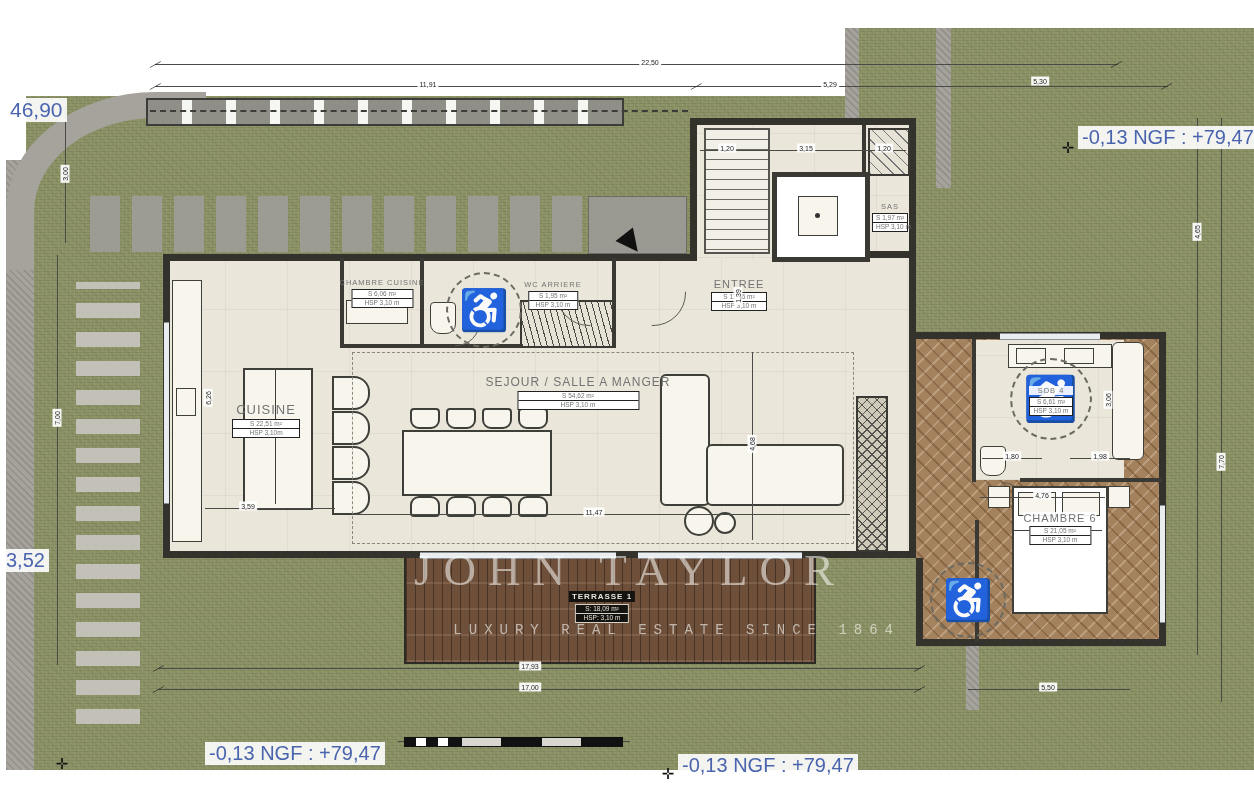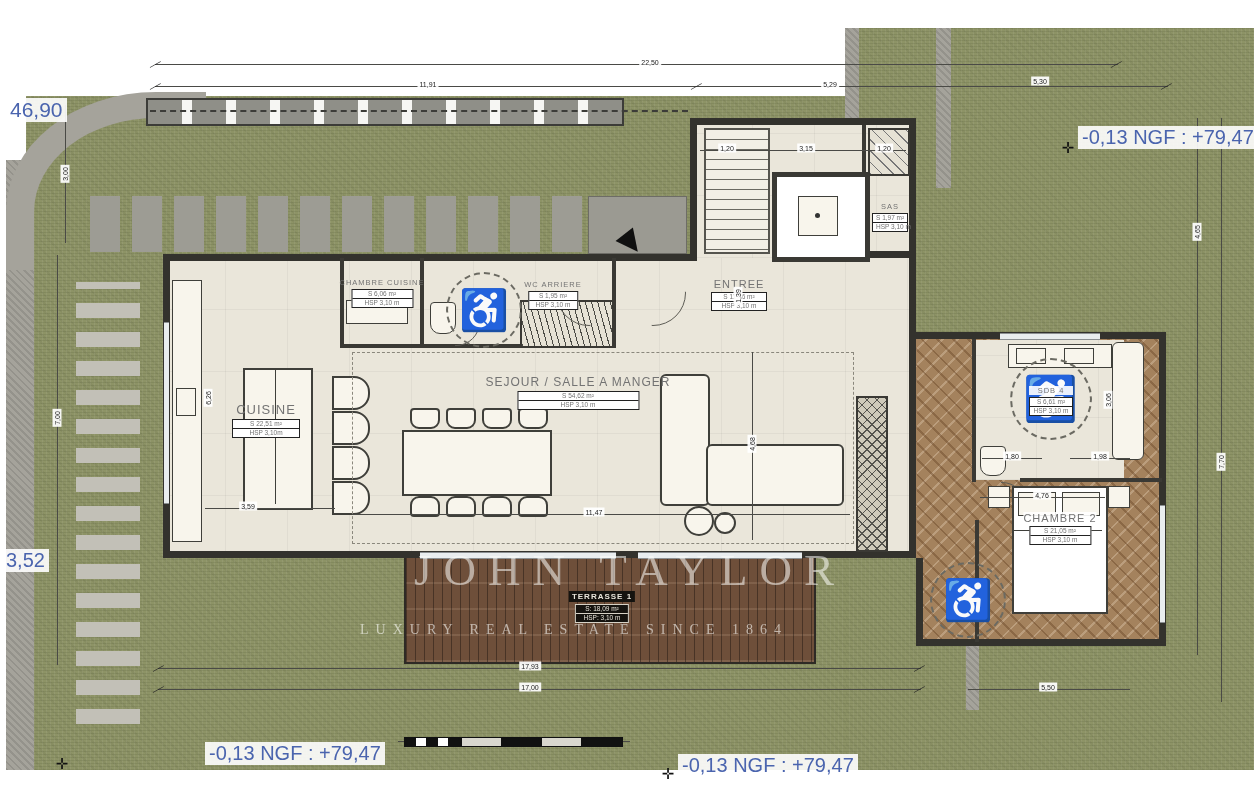--- a/index.html
+++ b/index.html
@@ -79,22 +79,22 @@
   .tick{position:absolute;color:#222;font-size:11px;transform:translate(-50%,-50%) rotate(18deg);}
 
   .blue{position:absolute;color:#4a64ae;background:rgba(255,255,255,.9);padding:0 4px;white-space:nowrap;
         font-family:"Liberation Sans",sans-serif;}
   .cross{position:absolute;color:#111;font-size:15px;transform:translate(-50%,-50%);}
 
   
   .wm1{position:absolute;left:360px;top:544px;width:540px;text-align:center;white-space:nowrap;
        font-family:"Liberation Serif",serif;font-size:45px;letter-spacing:12px;
        color:rgba(252,252,248,.55);}
-  .wm2{position:absolute;left:360px;top:622px;width:540px;text-align:left;white-space:nowrap;
-       font-family:Liberation Serif, serif;font-size:14px;letter-spacing:7px;
+  .wm2{position:absolute;left:360px;top:622px;width:540px;text-align:right;white-space:nowrap;
+       font-family:Liberation Mono, monospace;font-size:14px;letter-spacing:7px;
        color:rgba(252,252,248,.6);}
 
   
   .sb-seg{position:absolute;height:8px;border:1px solid #111;}
   .arrowhead{position:absolute;width:0;height:0;border-left:11px solid transparent;border-right:11px solid transparent;
              border-top:22px solid #101010;transform:rotate(-38deg);}
 </style>
 </head>
 <body>
 
@@ -262,21 +262,21 @@
       </div>
   </div>
   <div class="room-label" style="left:1051px;top:386px;">
     <div class="room-name" style="font-size:7.5px;background:rgba(255,255,255,.9);">SDB 4</div>
     <div class="room-box" style="width:42px;">
         <div>S 6,61 m²</div>
         <div>HSP 3,10 m</div>
       </div>
   </div>
   <div class="room-label" style="left:1060px;top:512px;">
-    <div class="room-name" style="font-size:11px;background:rgba(255,255,255,.9);">CHAMBRE 2</div>
+    <div class="room-name" style="font-size:11px;background:rgba(255,255,255,.9);">CHAMBRE 6</div>
     <div class="room-box" style="width:60px;">
         <div>S 21,05 m²</div>
         <div>HSP 3,10 m</div>
       </div>
   </div>
   <div class="room-label dark" style="left:602px;top:591px;">
     <div class="room-name" style="font-size:8px;font-weight:bold;background:#15130f;padding:1px 3px;">TERRASSE 1</div>
     <div class="room-box" style="width:52px;">
         <div>S: 18,09 m²</div>
         <div>HSP: 3,10 m</div>

